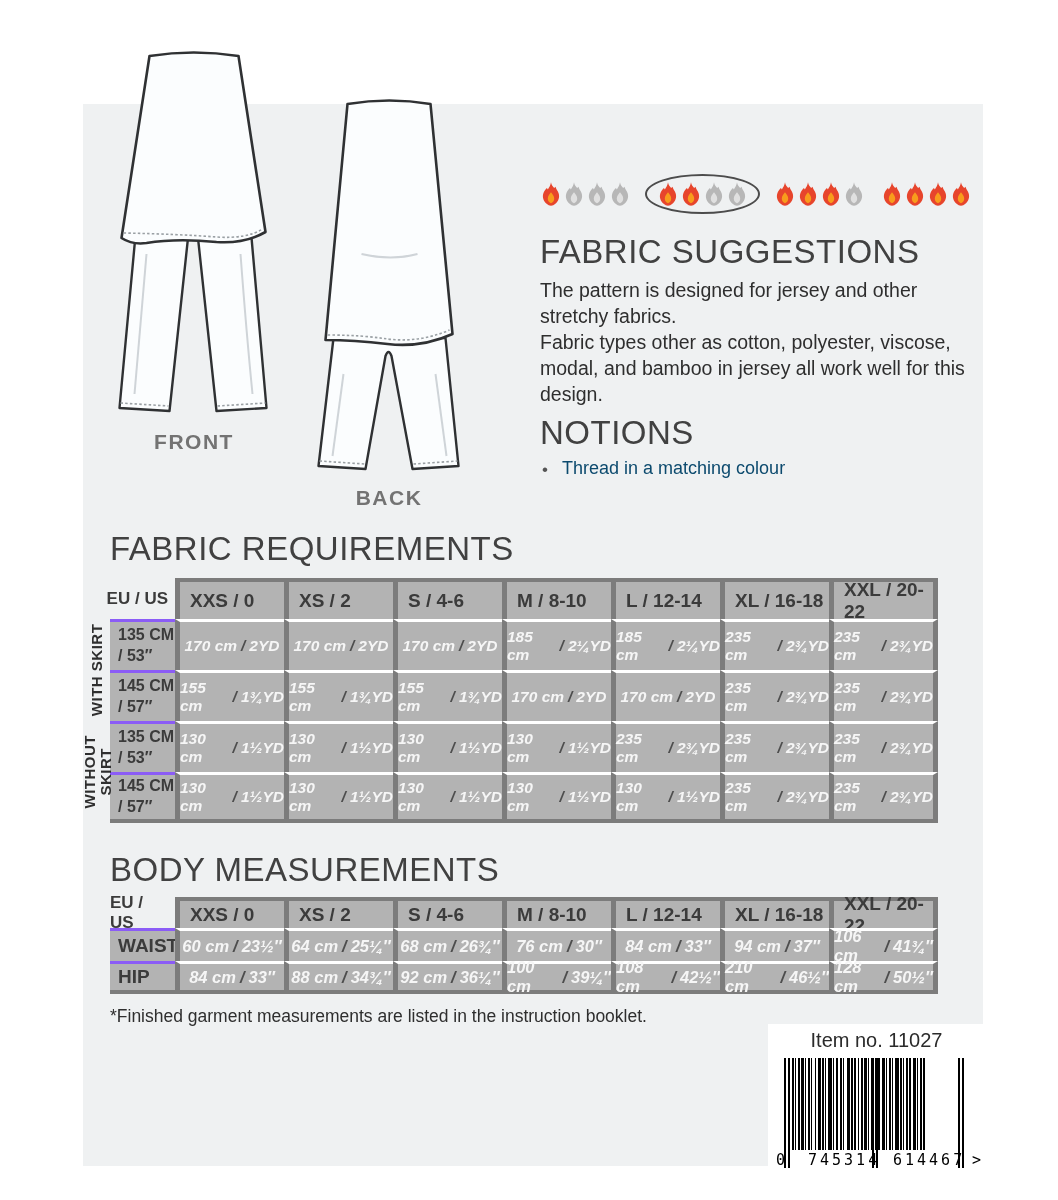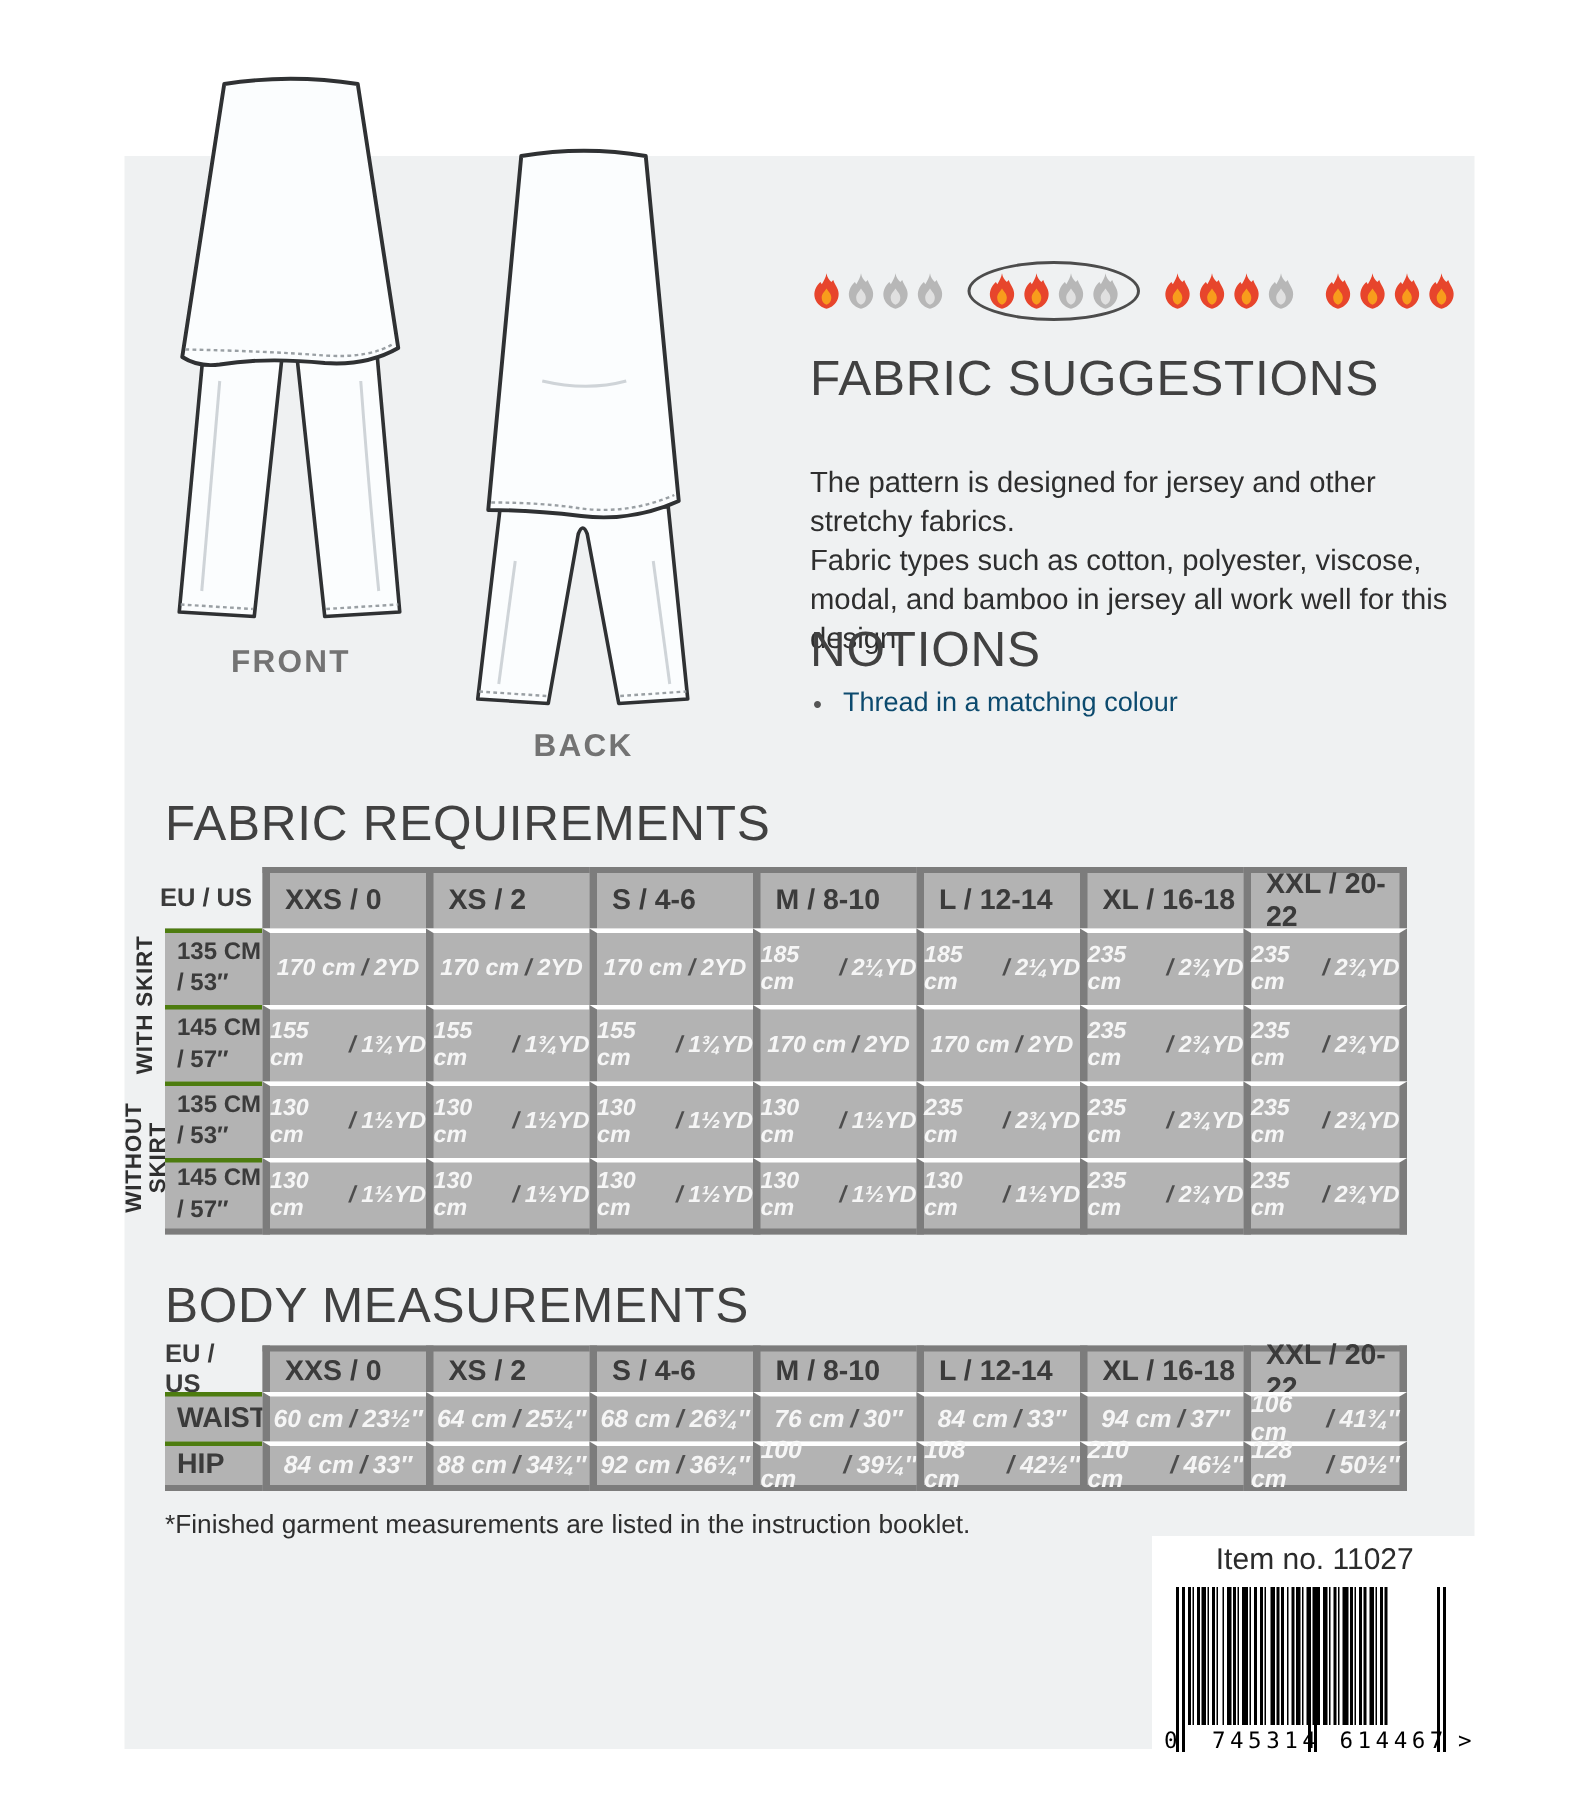--- a/index.html
+++ b/index.html
@@ -30,21 +30,21 @@
   #difficulty-scale{position:absolute;left:538px;top:172px;display:flex;align-items:center;gap:12px;height:44px;}
   .flame-group{display:inline-flex;align-items:center;gap:1px;padding:4px 2px;}
   .flame-group.circled{border:2px solid #4c4c4c;border-radius:50%;padding:5px 10px;}
   .flame{display:block;}
   .flame.on .f-body{fill:var(--flame-red);}
   .flame.on .f-inner{fill:var(--flame-orange);}
   .flame.off .f-body{fill:var(--flame-inactive);}
   .flame.off .f-inner{fill:var(--flame-inactive-inner);}
 
   #fabric-sugg-text{position:absolute;left:540px;top:278px;width:425px;font-size:19.5px;
-    line-height:1.33;color:#2e2e2e;margin-top:32px;}
+    line-height:1.33;color:#2e2e2e;}
   #notions-list{position:absolute;left:540px;top:456px;list-style:none;}
   #notions-list li{font-size:18px;color:#0c4a6e;line-height:1.42;padding-left:22px;position:relative;}
   #notions-list li::before{content:"•";position:absolute;left:2px;color:#555;font-size:17px;top:2px;}
 
   
   #fr-title{left:110px;top:530px;}
   #bm-title{left:110px;top:851px;}
 
   
   .ptable{position:absolute;display:grid;}
@@ -53,21 +53,21 @@
   #body-table{left:110px;top:897px;grid-template-columns:65px repeat(7,109px);
     grid-template-rows:31px 33px 33px;}
   .corner-cell{display:flex;align-items:center;justify-content:flex-end;padding-right:7px;
     font-weight:bold;font-size:17px;color:var(--text-dark);}
   .th-size{background:var(--cell-gray);border-left:5px solid var(--divider-dark);
     border-top:4px solid var(--divider-dark);display:flex;align-items:center;padding-left:10px;
     font-weight:bold;font-size:19px;color:var(--text-dark);}
   .col-last{border-right:5px solid var(--divider-dark);}
   .row-label{background:var(--cell-gray);color:var(--text-dark);font-weight:bold;font-size:16px;
     line-height:1.3;display:flex;flex-direction:column;justify-content:center;padding-left:8px;
-    border-top:3px solid #4d7c0f;}
+    border-top:3px solid #8b5cf6;}
   .row-label.bm{font-size:19px;}
   .td{background:var(--cell-gray);border-left:5px solid var(--divider-dark);border-top:3px solid #fff;
     display:flex;align-items:center;justify-content:center;gap:4px;
     font-weight:bold;font-style:italic;font-size:15.5px;color:var(--value-light);}
   .td.bm{font-size:16.5px;}
   .td .sl{color:#4d4d4d;}
   .row-bottom{border-bottom:4px solid var(--divider-dark);}
   .group-label{display:flex;align-items:center;justify-content:center;}
   .group-label .rot{transform:rotate(-90deg);white-space:nowrap;font-weight:bold;font-size:15px;
     color:#2f2f2f;letter-spacing:0.5px;text-align:center;line-height:1.05;}
@@ -214,21 +214,21 @@
         <svg class="flame on" width="22" height="26" viewBox="0 0 26 30">
           <path class="f-body" d="M13 1 C13.4 4.2 15 5.8 16.8 8 L18.3 6.4 C19.2 9.2 20.8 11 21.9 13.8 C23.6 18.3 22 23.4 18.2 26.4 C16.6 27.7 14.9 28.6 13 29 C11.1 28.6 9.4 27.7 7.8 26.4 C4 23.4 2.4 18.3 4.1 13.8 C5 11.4 6.6 9.4 8.2 7.9 L9.3 9.6 C10.8 7 12.6 4.4 13 1 Z"></path>
           <path class="f-inner" d="M13 13 C11.2 15.8 9.2 17.2 9.2 20.3 C9.2 23.1 10.8 25.1 13 25.9 C15.2 25.1 16.8 23.1 16.8 20.3 C16.8 17.2 14.8 15.8 13 13 Z"></path>
         </svg>
       </span>
     </div>
 
   <div id="fabric-sugg-title" class="heading">FABRIC SUGGESTIONS</div>
   <div id="fabric-sugg-text">
       <div>The pattern is designed for jersey and other stretchy fabrics.</div>
-      <div>Fabric types such as cotton, polyester, viscose, modal, and bamboo in jersey all work well for this design.</div>
+      <div>Fabric types other as cotton, polyester, viscose, modal, and bamboo in jersey all work well for this design.</div>
     </div>
 
   <div id="notions-title" class="heading">NOTIONS</div>
   <ul id="notions-list">
       <li>Thread in a matching colour</li>
     </ul>
 
   <div id="fr-title" class="heading">FABRIC REQUIREMENTS</div>
   <div id="fabric-table" class="ptable">
       <div class="corner-cell" style="grid-column: 1 / 3;">EU / US</div>

